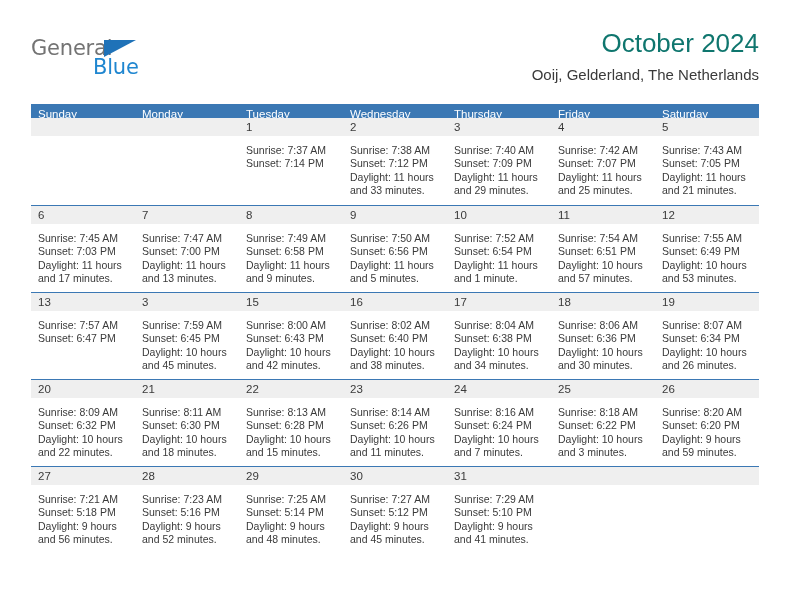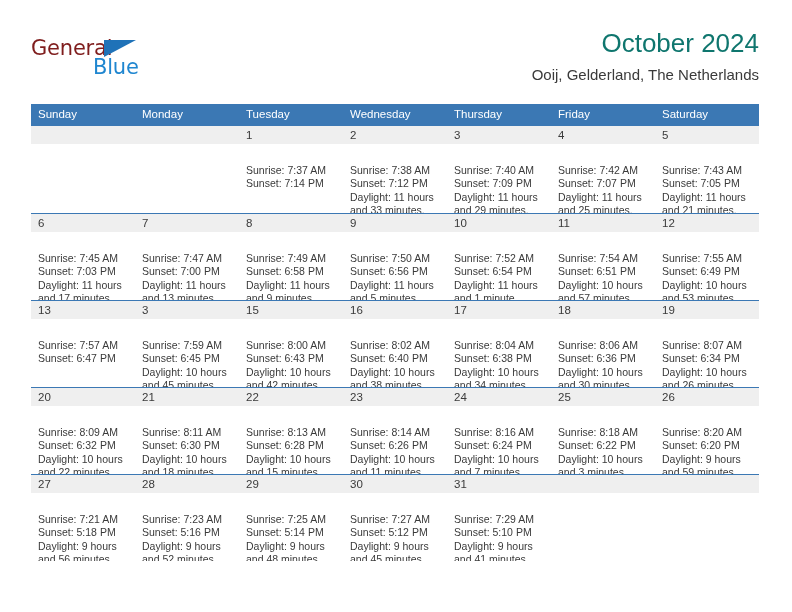--- a/index.html
+++ b/index.html
@@ -35,21 +35,21 @@
     top: 8px;
     width: 150px;
     height: 52px;
   }
   .logo-general {
     position: absolute;
     left: 0;
     top: 0;
     font-size: 21px;
     letter-spacing: -0.2px;
-    color: #7f1d1d;
+    color: #737373;
     font-family: "DejaVu Sans", sans-serif;
   }
   .logo-tri {
     position: absolute;
     left: 73px;
     top: 4px;
     width: 0;
     height: 0;
     border-left: 32px solid #1f72b8;
     border-bottom: 17px solid transparent;
@@ -88,21 +88,21 @@
   
   .calendar {
     position: absolute;
     left: 31px;
     top: 104px;
     width: 728px;
   }
   .dow-row {
     display: flex;
     background: #3b78b4;
-    height: 22px;
+    height: 14px;
   }
   .dow {
     flex: 1 1 0;
     color: #ffffff;
     font-size: 11.5px;
     line-height: 21px;
     padding-left: 7px;
     box-sizing: border-box;
     overflow: hidden;
     white-space: nowrap;
@@ -132,21 +132,21 @@
     background: #efefef;
   }
   .daynum {
     font-size: 11.5px;
     color: #3a3a3a;
     line-height: 18px;
     padding-left: 7px;
     display: block;
   }
   .day-info {
-    padding: 20px 6px 0 7px;
+    padding: 8px 6px 0 7px;
     font-size: 10.5px;
     line-height: 13.4px;
     color: #3a3a3a;
   }
   .day-info div {
     white-space: nowrap;
   }
   .day-info .daylight {
     white-space: normal;
   }

